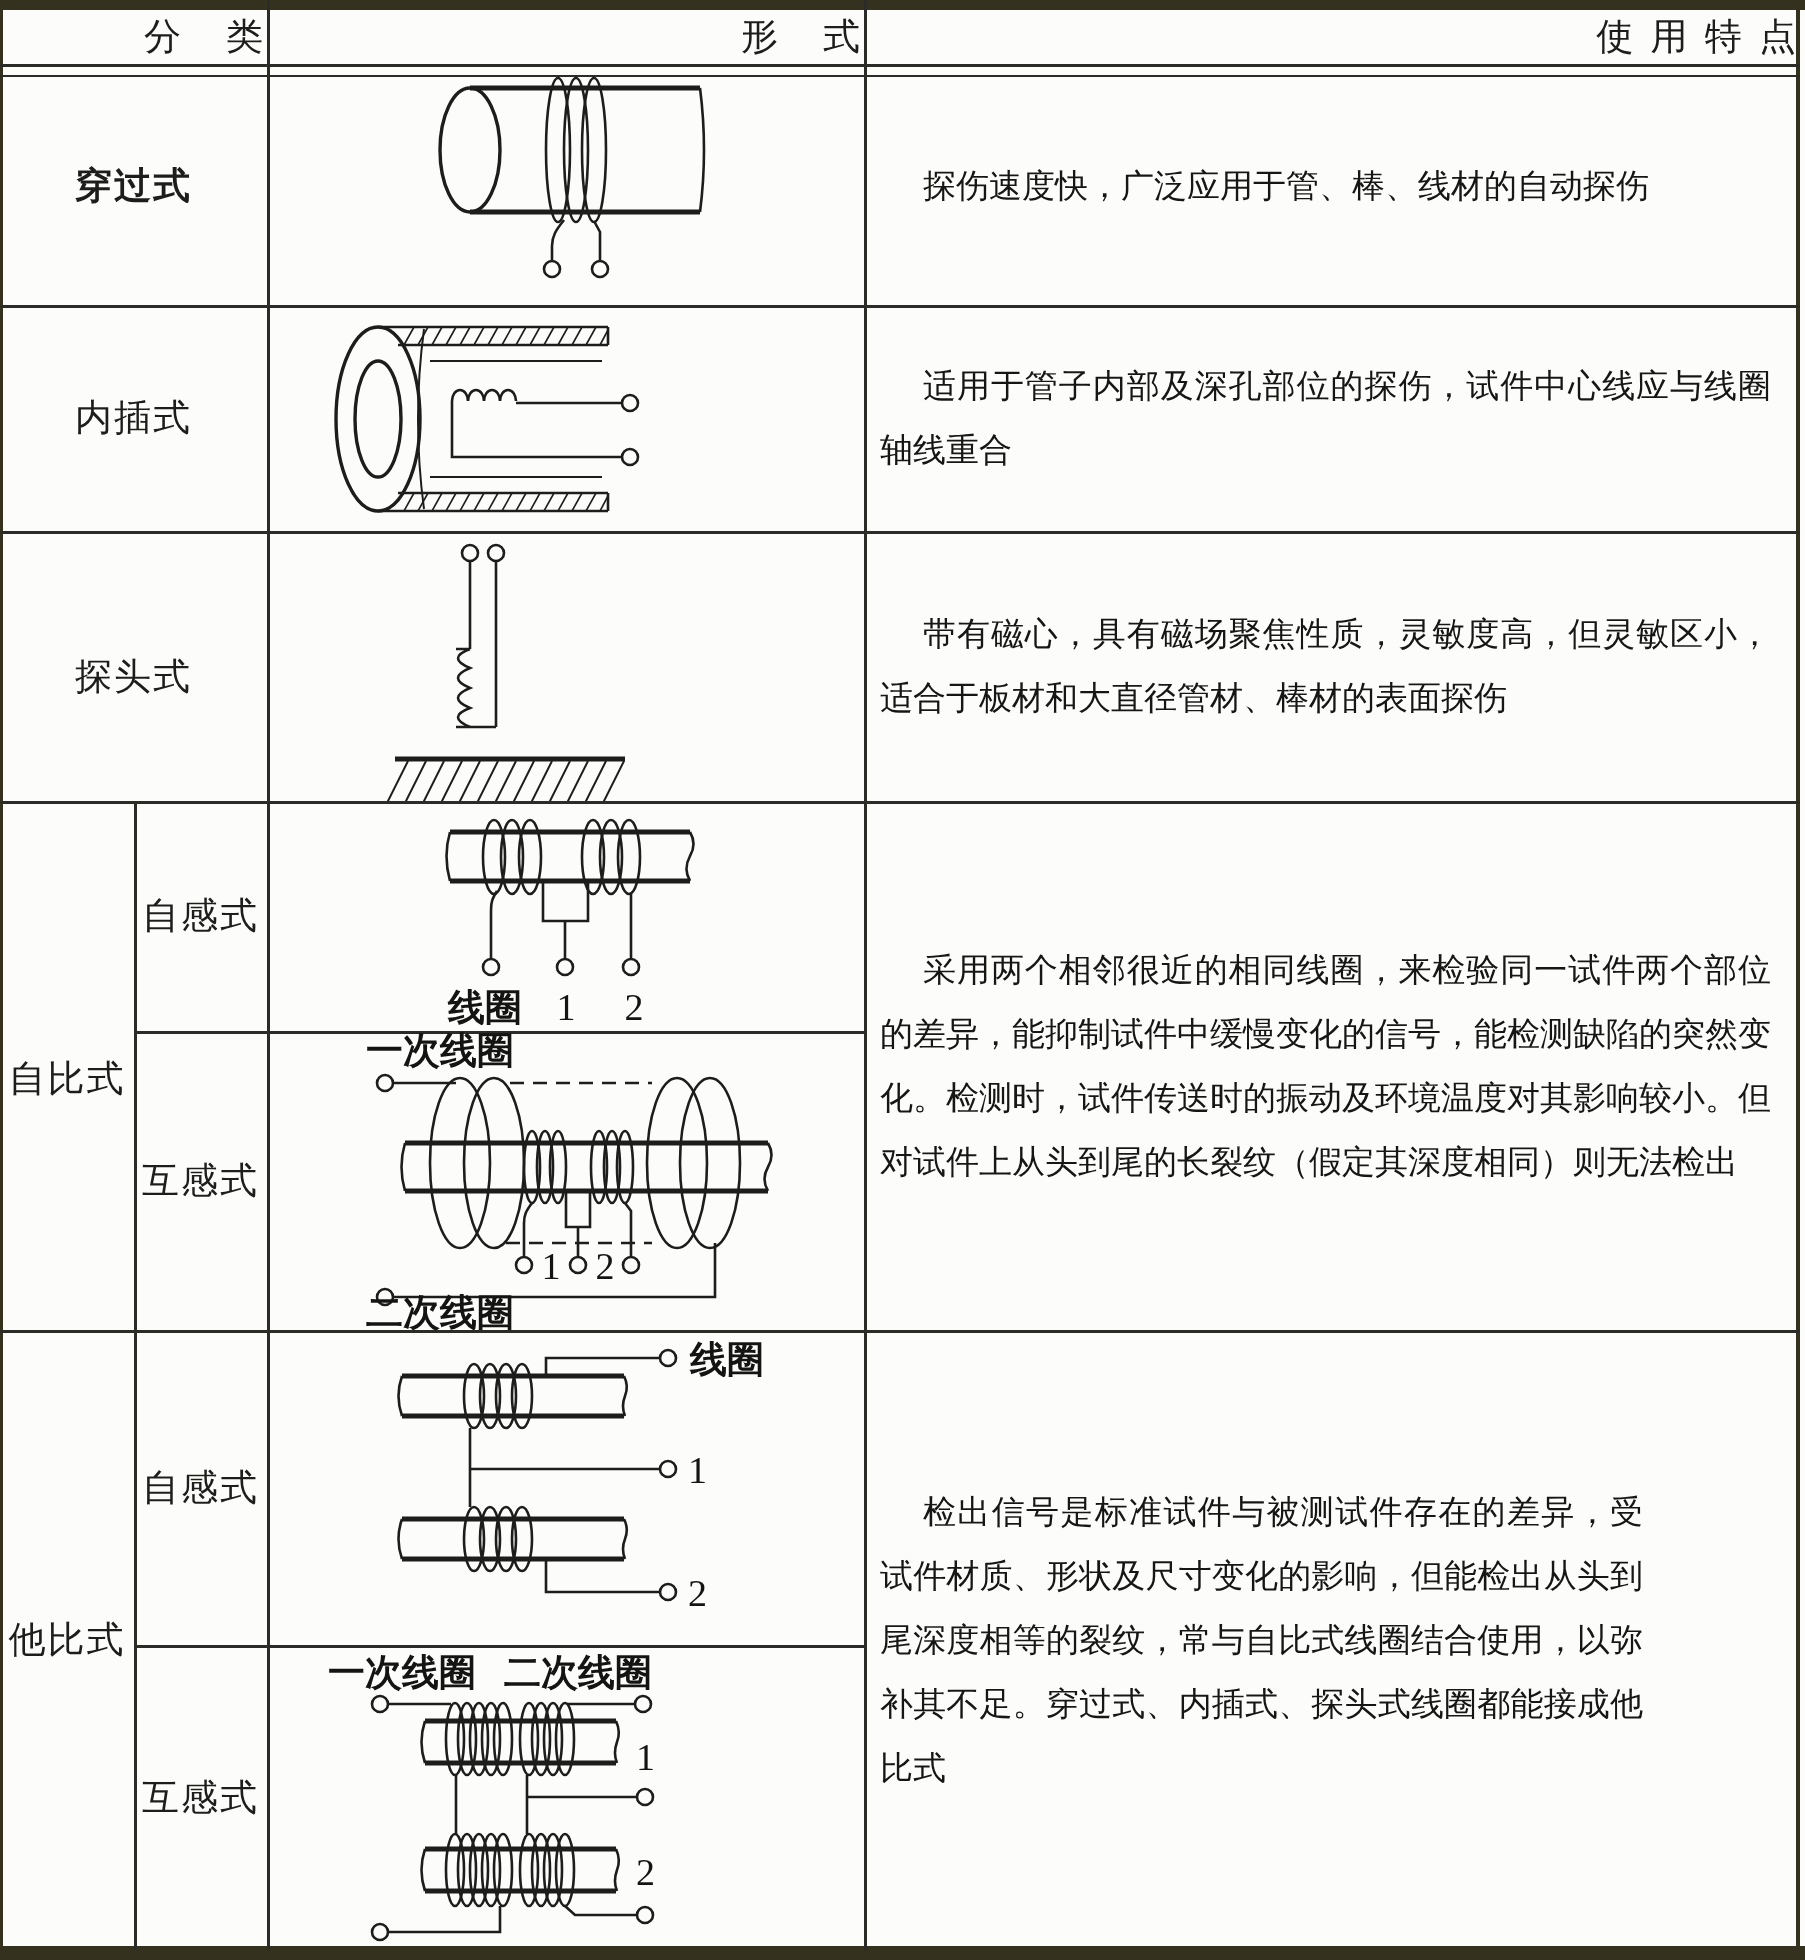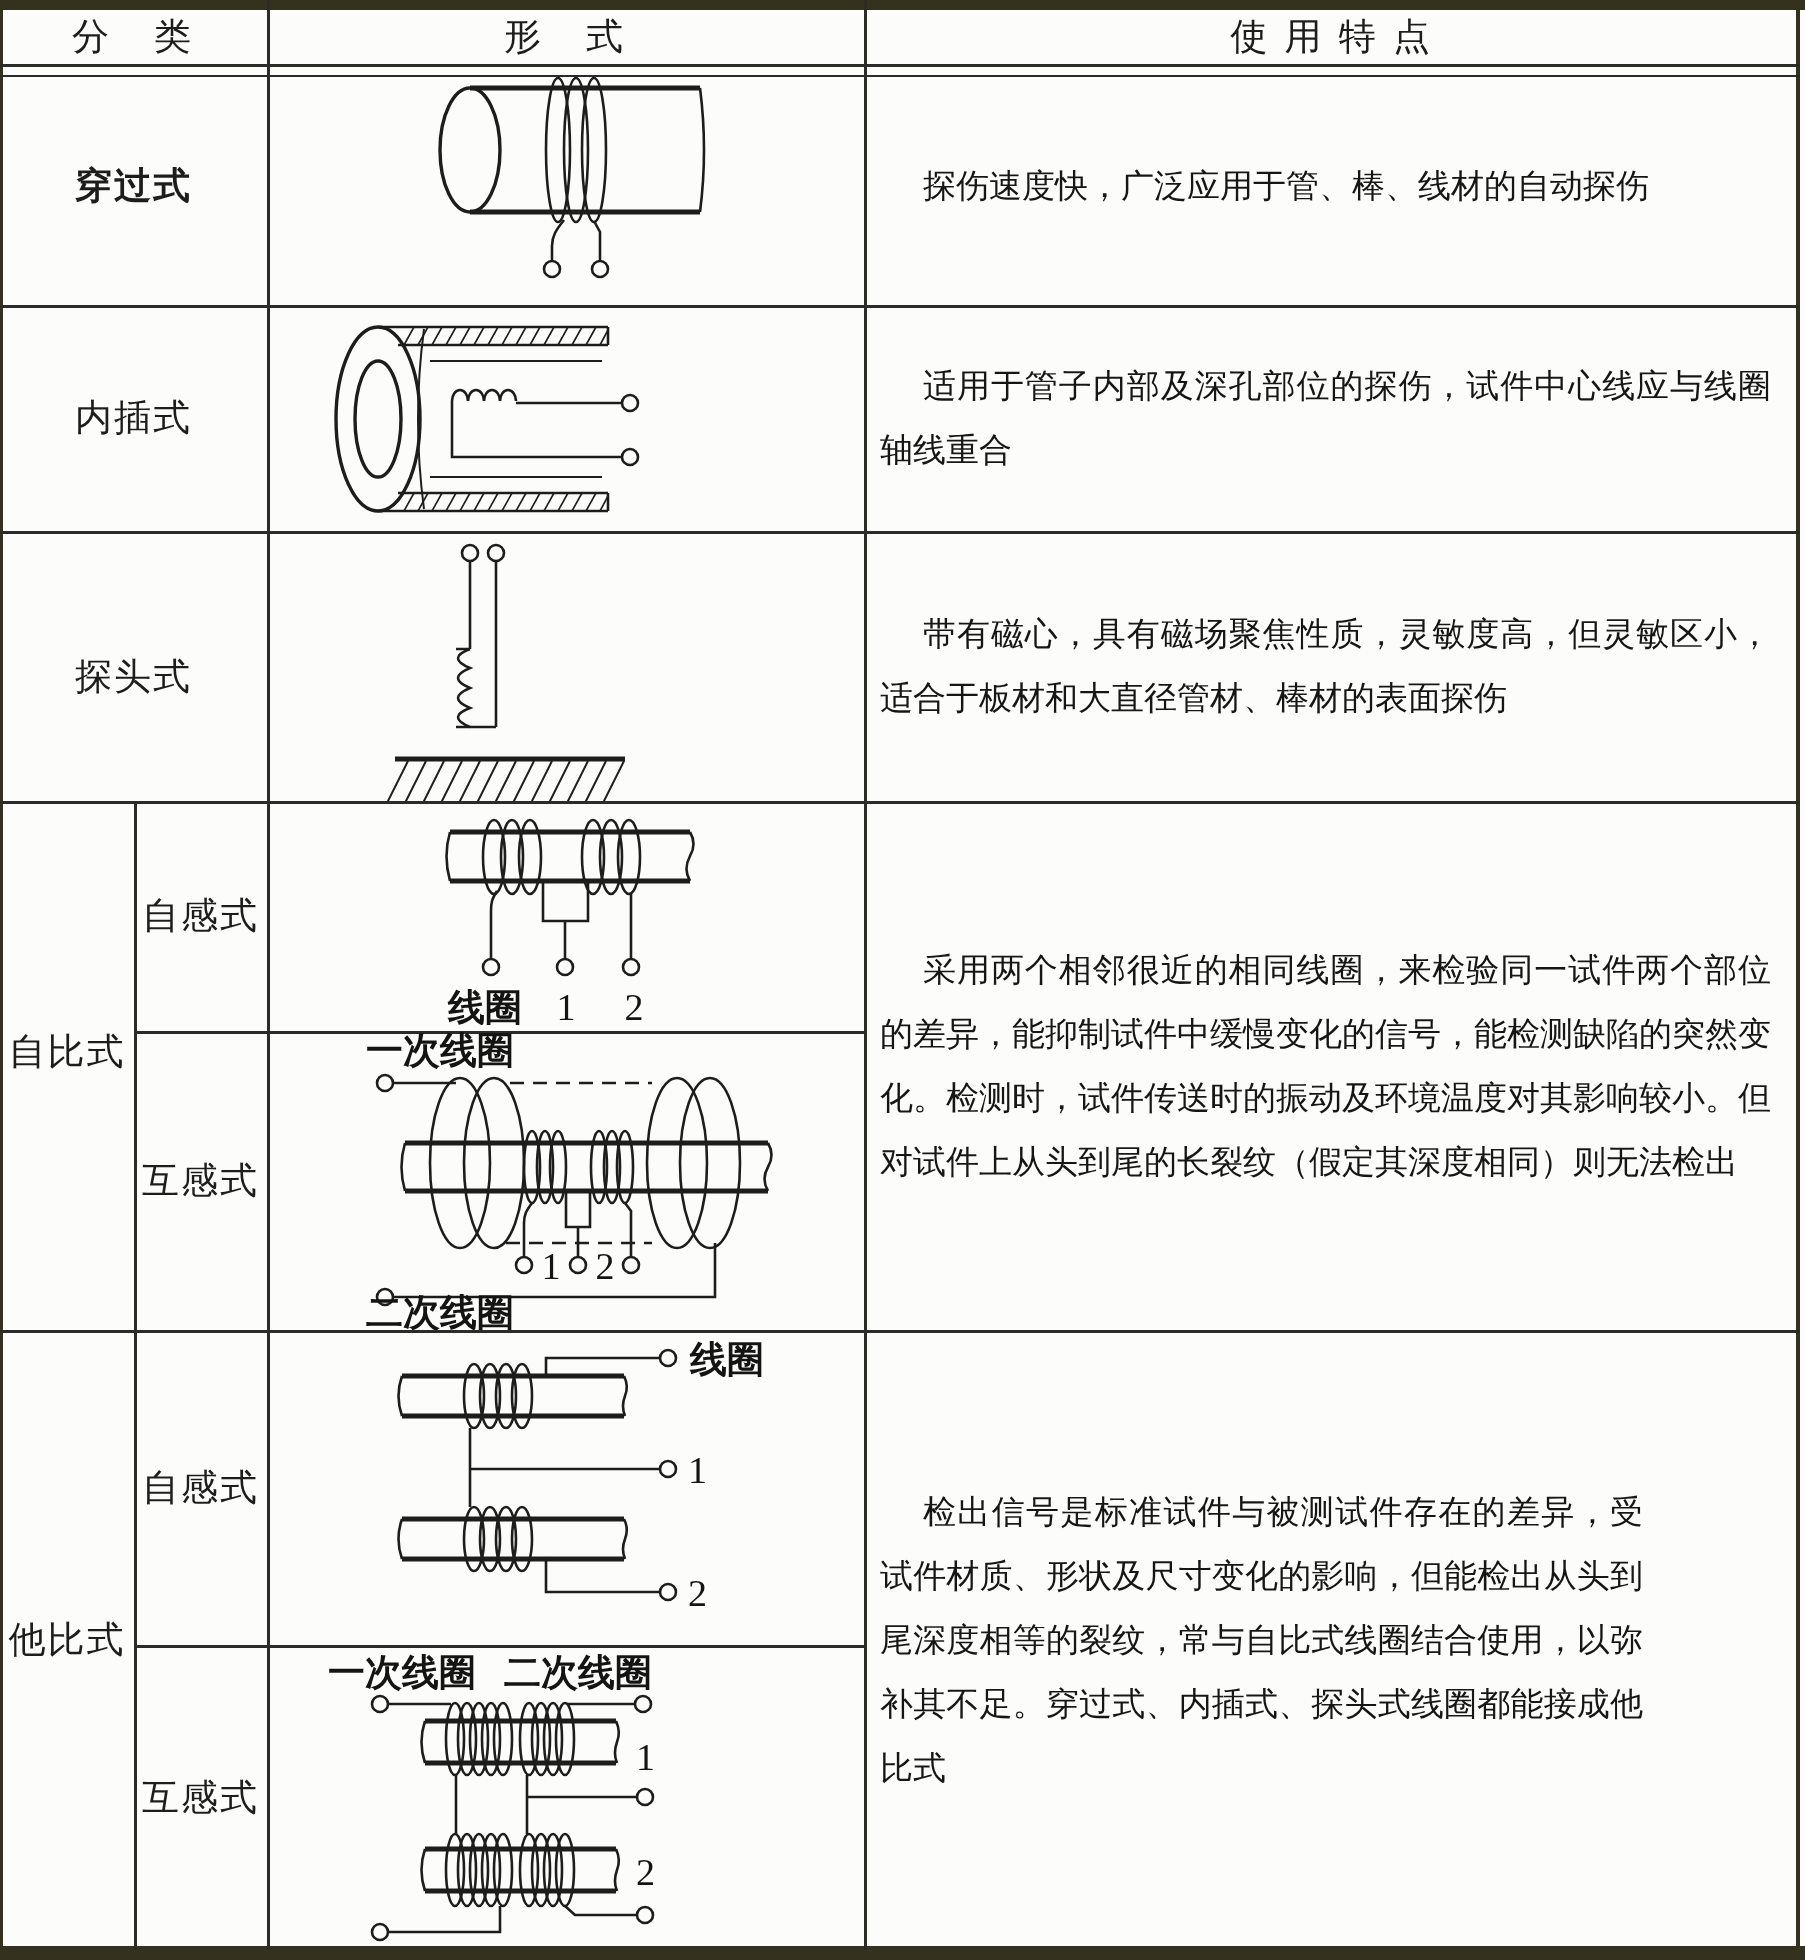--- a/index.html
+++ b/index.html
@@ -1,21 +1,21 @@
 <!DOCTYPE html>
 <html><head>
 <meta charset="utf-8">
 <style>
   html,body{margin:0;padding:0;background:#e8e8e4;}
   .page{position:relative;width:1805px;height:1960px;background:#fcfcfa;
         font-family:"Liberation Serif","DejaVu Serif",serif;color:#1d1d1b;overflow:hidden;}
   .edge{position:absolute;background:#35311f;}
   .hl,.vl{position:absolute;background:#2b2b28;}
   .cell{position:absolute;display:flex;align-items:center;justify-content:center;text-align:center;}
-  .hdr{font-size:37px;letter-spacing:4px;}
+  .hdr{font-size:37px;letter-spacing:4px;justify-content:flex-end;}
   .rowlab{font-size:37px;letter-spacing:2px;}
   .feat{padding:0 29px 0 16px;box-sizing:border-box;}
   .feat p{margin:0;width:100%;font-size:33px;line-height:64px;text-align:justify;
           text-indent:43px;color:#161614;}
   .dg{position:absolute;text-align:right;}
   .dg svg{display:block;width:100%;height:100%;}
   .ln{fill:none;stroke:#1d1d1b;stroke-width:2.6;}
   .lt{fill:none;stroke:#1d1d1b;stroke-width:5;}
   .dash{stroke-dasharray:14 9;}
   .tm{fill:#fcfcfa;stroke:#1d1d1b;stroke-width:2.6;}
@@ -57,21 +57,21 @@
 
   <div class="cell rowlab" style="left:0;top:66px;width:267px;height:239px;font-weight:bold;">
     <span>穿过式</span>
   </div>
   <div class="cell rowlab" style="left:0;top:305px;width:267px;height:226px;">
     <span>内插式</span>
   </div>
   <div class="cell rowlab" style="left:0;top:542px;width:267px;height:270px;">
     <span>探头式</span>
   </div>
-  <div class="cell rowlab" style="left:0;top:787px;width:134px;height:529px;">
+  <div class="cell rowlab" style="left:0;top:814px;width:134px;height:529px;">
     <span>自比式</span>
   </div>
   <div class="cell rowlab" style="left:134px;top:801px;width:133px;height:230px;">
     <span>自感式</span>
   </div>
   <div class="cell rowlab" style="left:134px;top:1031px;width:133px;height:299px;">
     <span>互感式</span>
   </div>
   <div class="cell rowlab" style="left:0;top:1330px;width:134px;height:620px;">
     <span>他比式</span>

